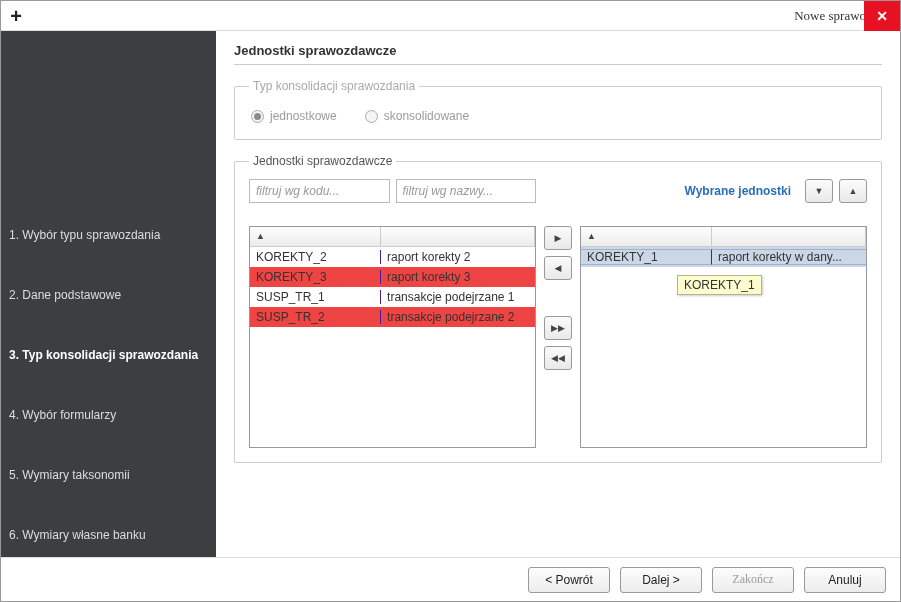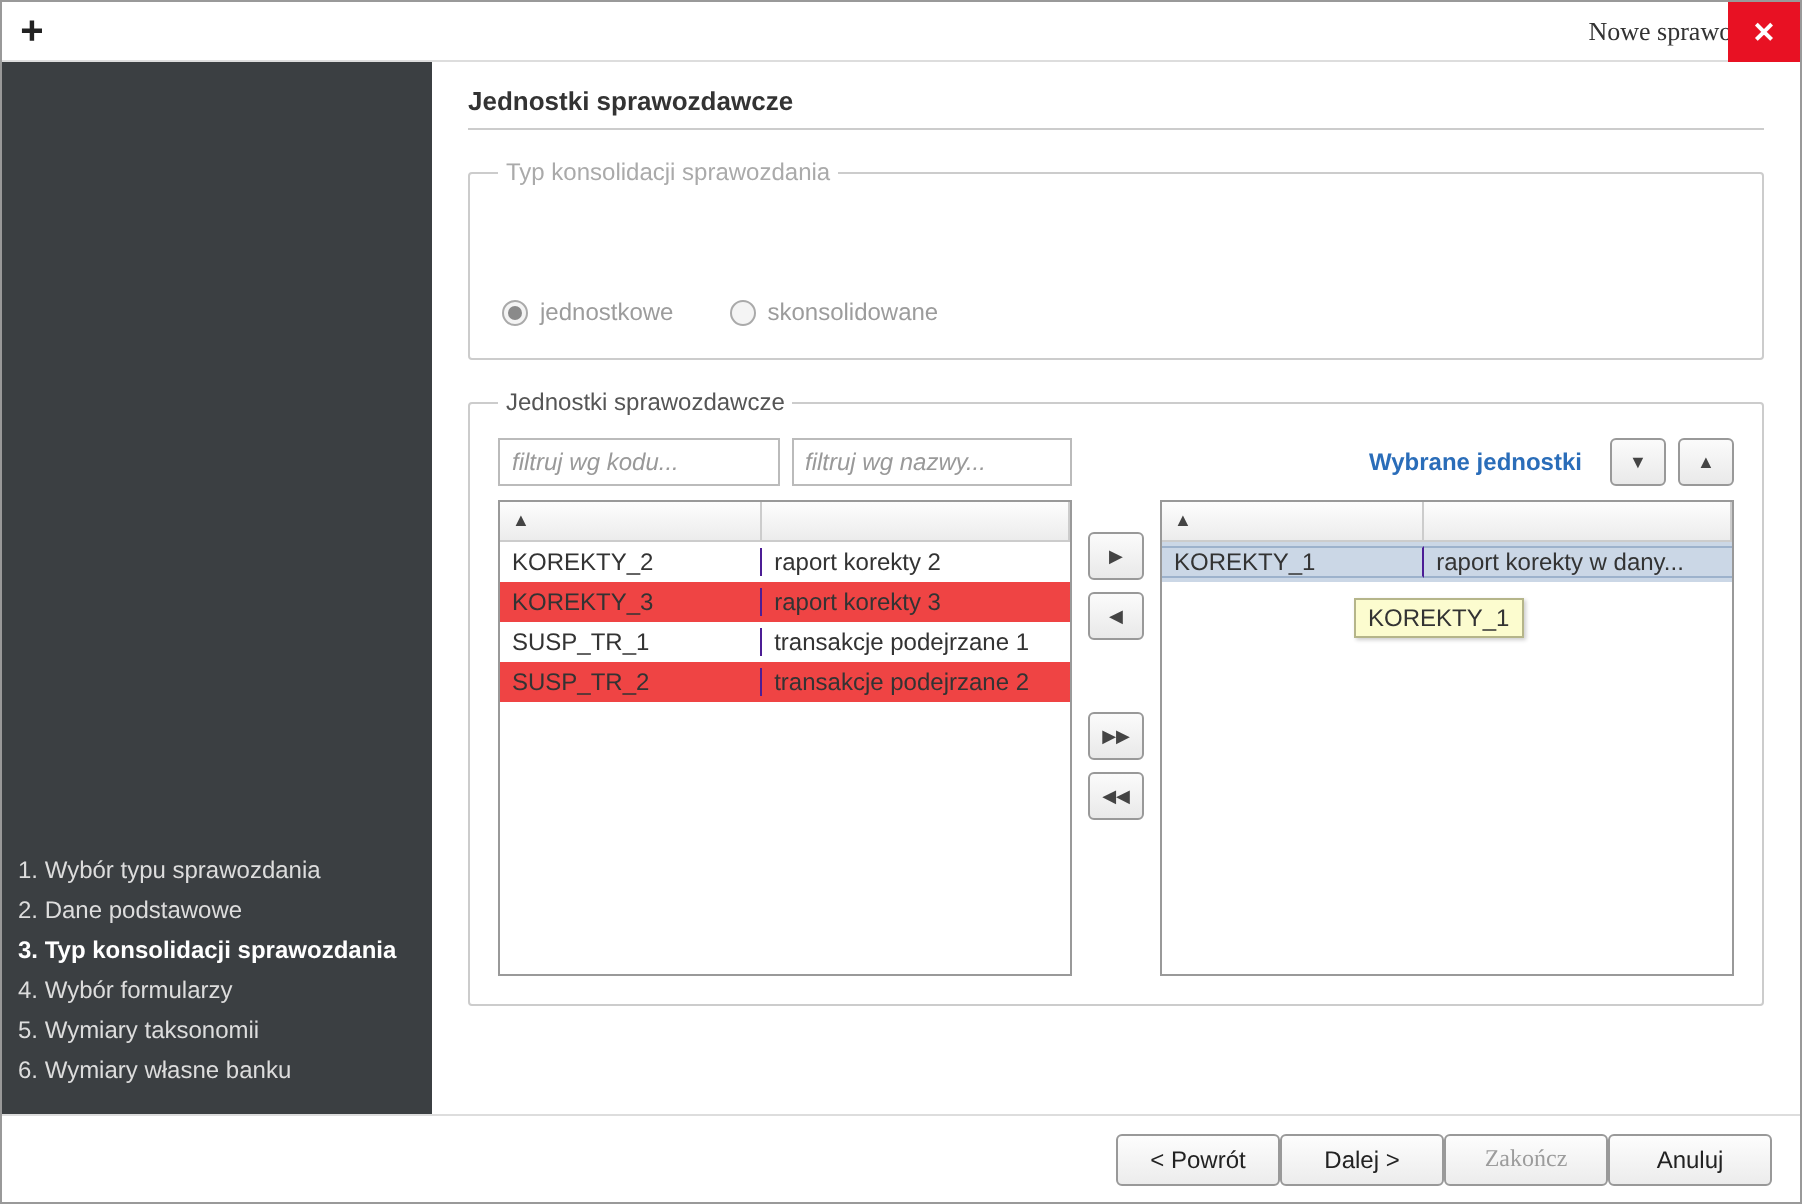--- a/index.html
+++ b/index.html
@@ -4,38 +4,38 @@
 <style>
   * { box-sizing: border-box; }
   html, body { margin: 0; padding: 0; font-family: "Segoe UI", Tahoma, sans-serif; font-size: 12px; color: #333; background: #fff; }
   .window { width: 901px; height: 602px; border: 1px solid #999; position: relative; display: flex; flex-direction: column; background: #fff; }
   .titlebar { height: 30px; display: flex; align-items: center; position: relative; border-bottom: 1px solid #ddd; background: #fff; }
   .titlebar .plus { width: 30px; text-align: center; font-size: 20px; font-weight: bold; line-height: 28px; color: #222; }
   .titlebar .title { position: absolute; left: 12px; right: 0; text-align: right; font-size: 13px; color: #333; pointer-events: none; font-family: Liberation Serif, serif; }
   .titlebar .close { position: absolute; right: 0; top: 0; width: 36px; height: 30px; background: #e81123; color: #fff; display: flex; align-items: center; justify-content: center; font-size: 14px; font-weight: bold; cursor: pointer; }
 
   .body { flex: 1; display: flex; overflow: hidden; }
-  .sidebar { width: 215px; background: #3b3f42; color: #ddd; display: flex; flex-direction: column; justify-content: flex-end; padding: 8px 6px 12px 6px; }
+  .sidebar { width: 215px; background: #3b3f42; color: #ddd; display: flex; flex-direction: column; justify-content: flex-end; padding: 8px 6px 12px 6px; gap: 40px; }
   .sidebar .step { padding: 3px 2px; font-size: 12px; white-space: nowrap; }
   .sidebar .step.active { color: #fff; font-weight: bold; }
 
   .main { flex: 1; padding: 12px 18px 8px 18px; overflow: hidden; display: flex; flex-direction: column; }
   .page-title { font-size: 13px; font-weight: bold; color: #333; padding-bottom: 6px; border-bottom: 1px solid #ccc; margin-bottom: 14px; }
 
   fieldset { border: 1px solid #ccc; border-radius: 2px; padding: 10px 14px 14px 14px; margin: 0 0 14px 0; }
   legend { font-size: 12px; color: #555; padding: 0 4px; }
   fieldset.disabled legend { color: #aaa; }
 
-  .radio-row { display: flex; gap: 28px; align-items: center; padding: 6px 2px 2px 2px; margin-top: 40px; }
+  .radio-row { display: flex; gap: 28px; align-items: center; padding: 6px 2px 2px 2px; }
   .radio-item { display: flex; align-items: center; gap: 6px; color: #9c9c9c; }
   .fake-radio { width: 13px; height: 13px; border: 1px solid #aaa; border-radius: 50%; display: inline-flex; align-items: center; justify-content: center; background: #f4f4f4; }
   .fake-radio.checked::after { content: ""; width: 7px; height: 7px; background: #8a8a8a; border-radius: 50%; display: block; }
 
   .dual-list { display: flex; gap: 6px; align-items: stretch; height: 270px; }
-  .list-panel { flex: 1; display: flex; flex-direction: column; gap: 6px; }
+  .list-panel { flex: 1; display: flex; flex-direction: column; gap: 22px; }
   .filter-row { display: flex; gap: 6px; align-items: center; height: 26px; }
   .filter-input { width: 50%; height: 24px; border: 1px solid #bbb; padding: 2px 6px; font-style: italic; color: #888; font-family: inherit; font-size: 12px; }
   .filter-input::placeholder { color: #999; font-style: italic; }
   .right-header { display: flex; align-items: center; gap: 6px; justify-content: flex-end; height: 26px; }
   .right-header .label { color: #2a6db9; font-weight: bold; margin-right: 8px; white-space: nowrap; }
   .sq-btn { width: 28px; height: 24px; border: 1px solid #999; background: linear-gradient(#fbfbfb,#e9e9e9); border-radius: 3px; display: inline-flex; align-items: center; justify-content: center; font-size: 10px; color: #444; cursor: pointer; }
 
   .listbox { flex: 1; border: 1px solid #999; background: #fff; position: relative; overflow: hidden; }
   .listbox .hdr { height: 20px; background: linear-gradient(#fdfdfd,#ececec); border-bottom: 1px solid #ccc; display: flex; }
   .listbox .hdr .hcell { border-right: 1px solid #ccc; padding: 2px 6px; font-size: 11px; color: #333; display: flex; align-items: center; }
@@ -47,21 +47,21 @@
   .listbox.right .row.selected .cell { border-top: 1px solid #9db2cc; border-bottom: 1px solid #9db2cc; }
   .col1 { width: 46%; border-right: 1px solid #4c1d95; }
   .col2 { width: 54%; }
 
   .arrow { font-size: 9px; color: #444; line-height: 1; }
 
   .mid-col { width: 32px; display: flex; flex-direction: column; justify-content: flex-start; align-items: center; gap: 6px; padding-top: 48px; }
 
   .tooltip { position: absolute; top: 48px; left: 96px; background: #fcfccf; border: 1px solid #b5b58a; padding: 2px 6px; font-size: 12px; color: #333; box-shadow: 1px 1px 2px rgba(0,0,0,.2); }
 
-  .footer { height: 44px; border-top: 1px solid #ddd; display: flex; align-items: center; justify-content: flex-end; padding: 0 14px; background: #fff; }
+  .footer { height: 44px; border-top: 1px solid #ddd; display: flex; align-items: center; justify-content: flex-end; gap: 10px; padding: 0 14px; background: #fff; }
   .nav-btn { min-width: 82px; height: 26px; border: 1px solid #999; background: linear-gradient(#fdfdfd,#ececec); border-radius: 3px; font-size: 12px; color: #222; padding: 0 10px; cursor: pointer; }
   .nav-btn.disabled { color: #9c9c9c; cursor: default; font-family: Liberation Serif, serif; }
 </style>
 </head>
 <body>
 
 <div class="window">
 
   <div class="titlebar">
     <div class="plus">+</div>

